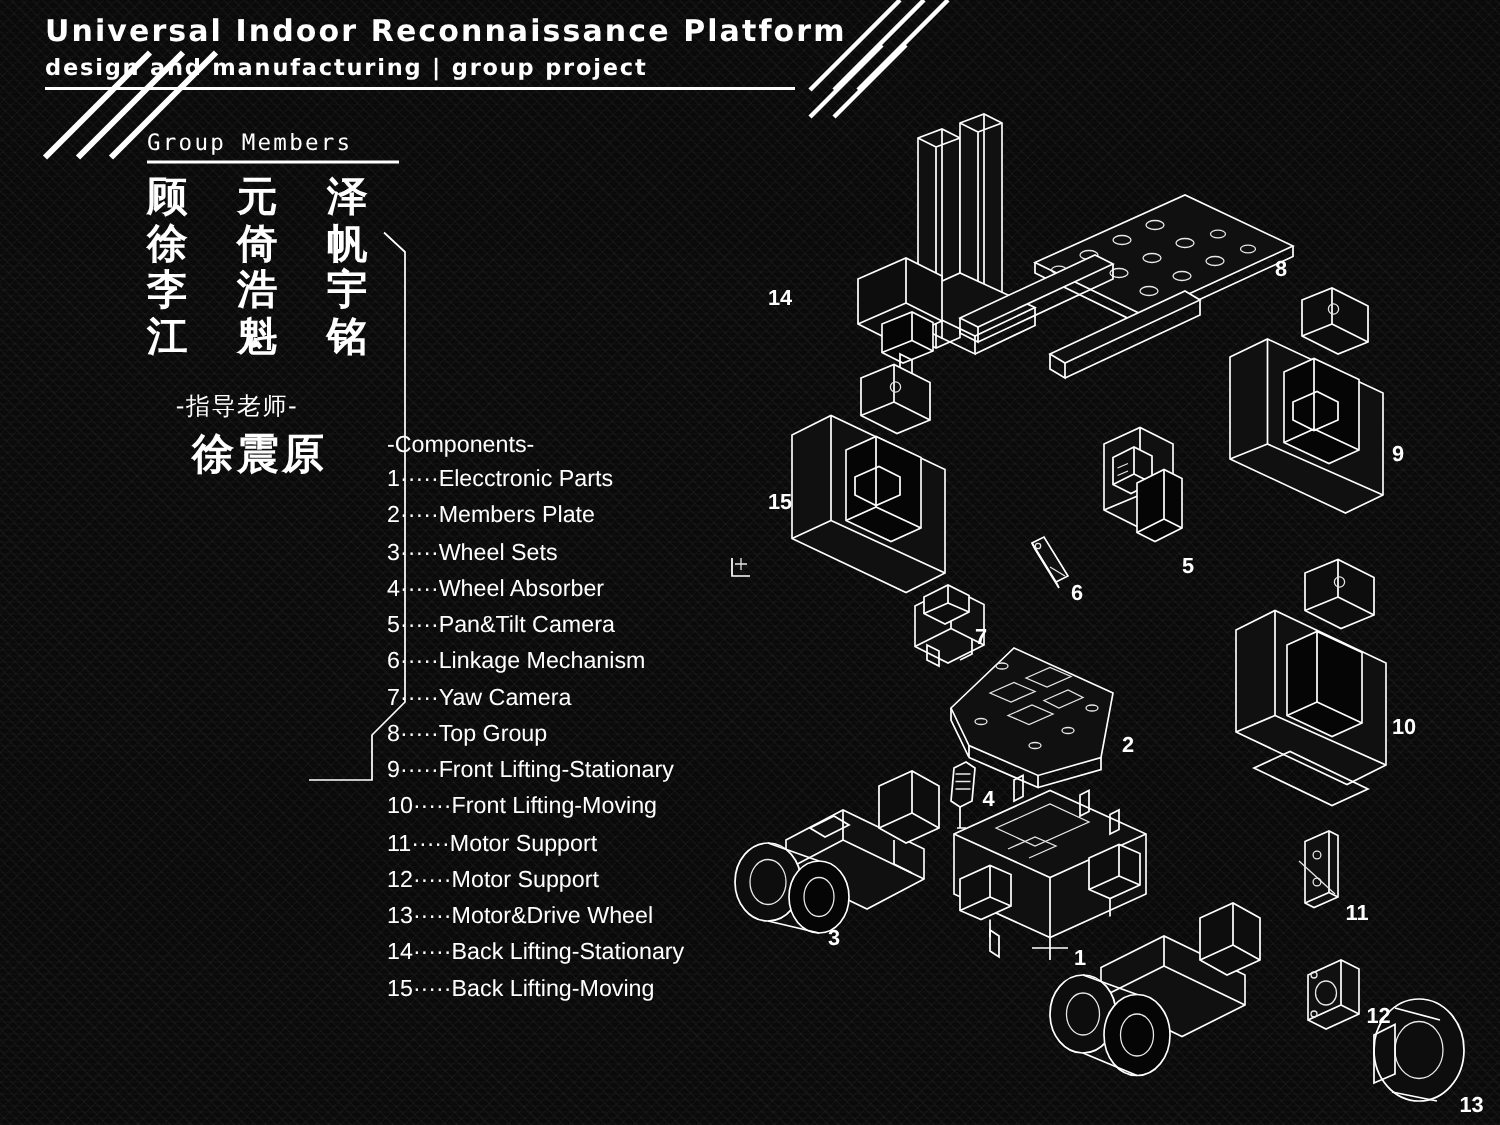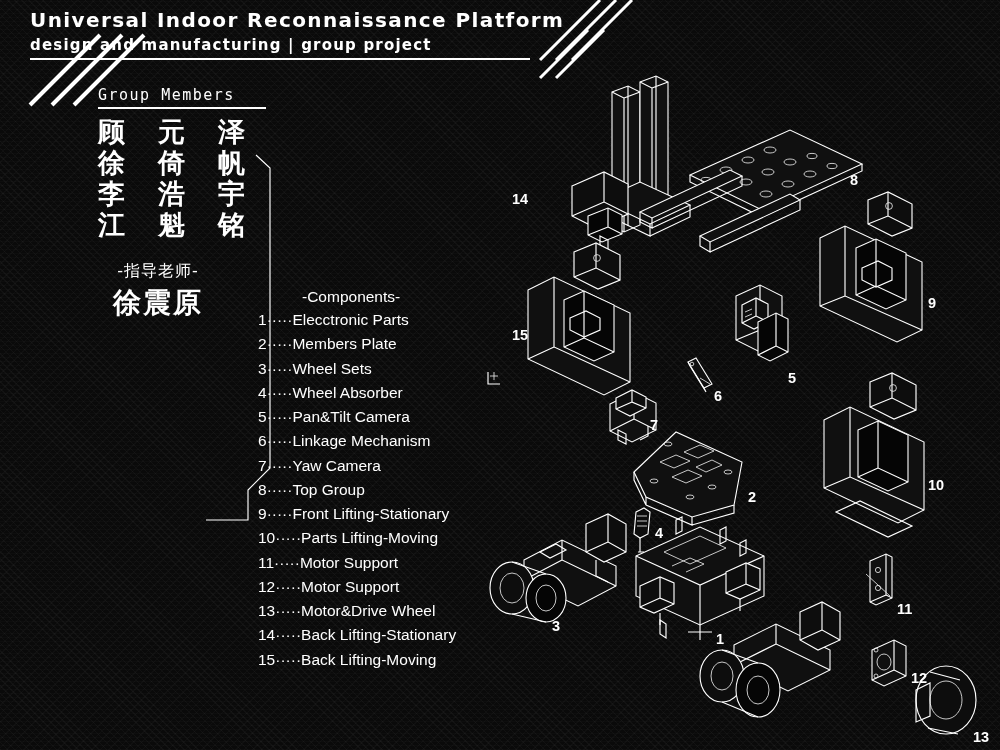--- a/index.html
+++ b/index.html
@@ -55,28 +55,28 @@
     letter-spacing:0px;
     text-align:left;
     font-weight:bold;
   }
   #advisor-label{
     margin-top:22px;text-align:center;
     font-family:"DejaVu Sans",sans-serif;
     font-size:16px;letter-spacing:1px;width:120px;
   }
   #advisor-name{
-    text-align:center;width:120px;
+    text-align:right;width:120px;
     font-family:"DejaVu Serif",serif;
     font-size:28px;font-weight:bold;margin-top:2px;letter-spacing:2px;
   }
 
   
   #components{position:absolute;left:258px;top:288px;}
-  #components-title{font-size:15.5px;margin-bottom:2px;margin-left:44px;}
+  #components-title{font-size:15.5px;margin-bottom:2px;}
   .comp-row{font-size:15.5px;line-height:1.565;white-space:nowrap;}
   .comp-num{display:inline-block;}
 
   
   .callout{
     position:absolute;font-size:14.5px;font-weight:bold;
     font-family:"Liberation Sans",sans-serif;
   }
 
   svg{display:block;}
@@ -141,21 +141,21 @@
   <div id="components-title">-Components-</div>
   <div class="comp-row"><span class="comp-num">1</span><span>·····</span><span>Elecctronic Parts</span></div>
   <div class="comp-row"><span class="comp-num">2</span><span>·····</span><span>Members Plate</span></div>
   <div class="comp-row"><span class="comp-num">3</span><span>·····</span><span>Wheel Sets</span></div>
   <div class="comp-row"><span class="comp-num">4</span><span>·····</span><span>Wheel Absorber</span></div>
   <div class="comp-row"><span class="comp-num">5</span><span>·····</span><span>Pan&amp;Tilt Camera</span></div>
   <div class="comp-row"><span class="comp-num">6</span><span>·····</span><span>Linkage Mechanism</span></div>
   <div class="comp-row"><span class="comp-num">7</span><span>·····</span><span>Yaw Camera</span></div>
   <div class="comp-row"><span class="comp-num">8</span><span>·····</span><span>Top Group</span></div>
   <div class="comp-row"><span class="comp-num">9</span><span>·····</span><span>Front Lifting-Stationary</span></div>
-  <div class="comp-row"><span class="comp-num">10</span><span>·····</span><span>Parts Lifting-Moving</span></div>
+  <div class="comp-row"><span class="comp-num">10</span><span>·····</span><span>Front Lifting-Moving</span></div>
   <div class="comp-row"><span class="comp-num">11</span><span>·····</span><span>Motor Support</span></div>
   <div class="comp-row"><span class="comp-num">12</span><span>·····</span><span>Motor Support</span></div>
   <div class="comp-row"><span class="comp-num">13</span><span>·····</span><span>Motor&amp;Drive Wheel</span></div>
   <div class="comp-row"><span class="comp-num">14</span><span>·····</span><span>Back Lifting-Stationary</span></div>
   <div class="comp-row"><span class="comp-num">15</span><span>·····</span><span>Back Lifting-Moving</span></div>
 </div>
 
 <svg class="layer" width="1000" height="750" viewBox="0 0 1000 750">
 
   <g>

